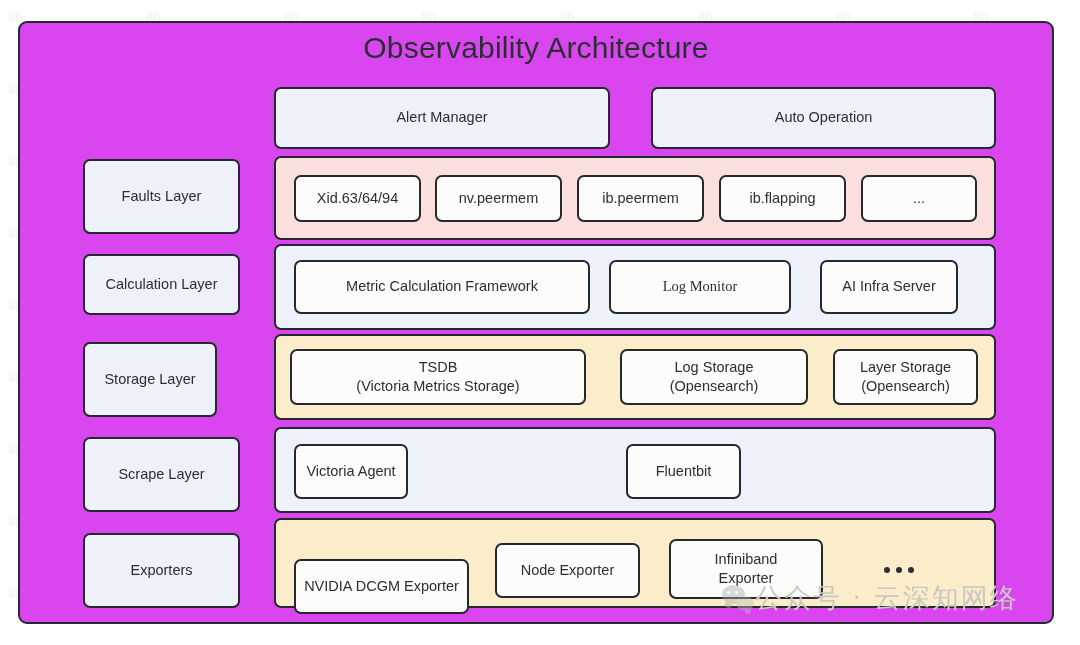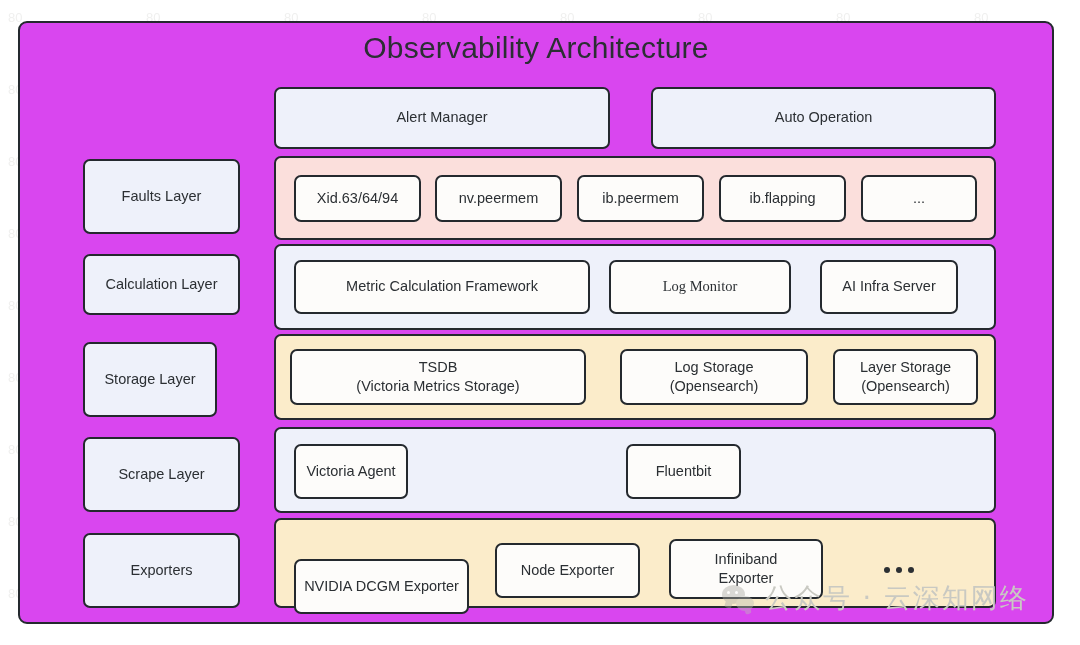--- a/index.html
+++ b/index.html
@@ -76,21 +76,21 @@
   }
   .ellipsis-dots i{
     width:6px;height:6px;border-radius:50%;
     background:#2b2f33;display:block;
   }
 
   
   .wm{
     position:absolute;
     left:722px;top:580px;
-    display:flex;align-items:center;gap:11px;
+    display:flex;align-items:center;gap:1px;
     z-index:5;
     pointer-events:none;
   }
   .wm-logo{
     width:32px;height:26px;
     position:relative;
     opacity:.42;
   }
   .wm-logo .b1{
     position:absolute;left:0;top:0;

